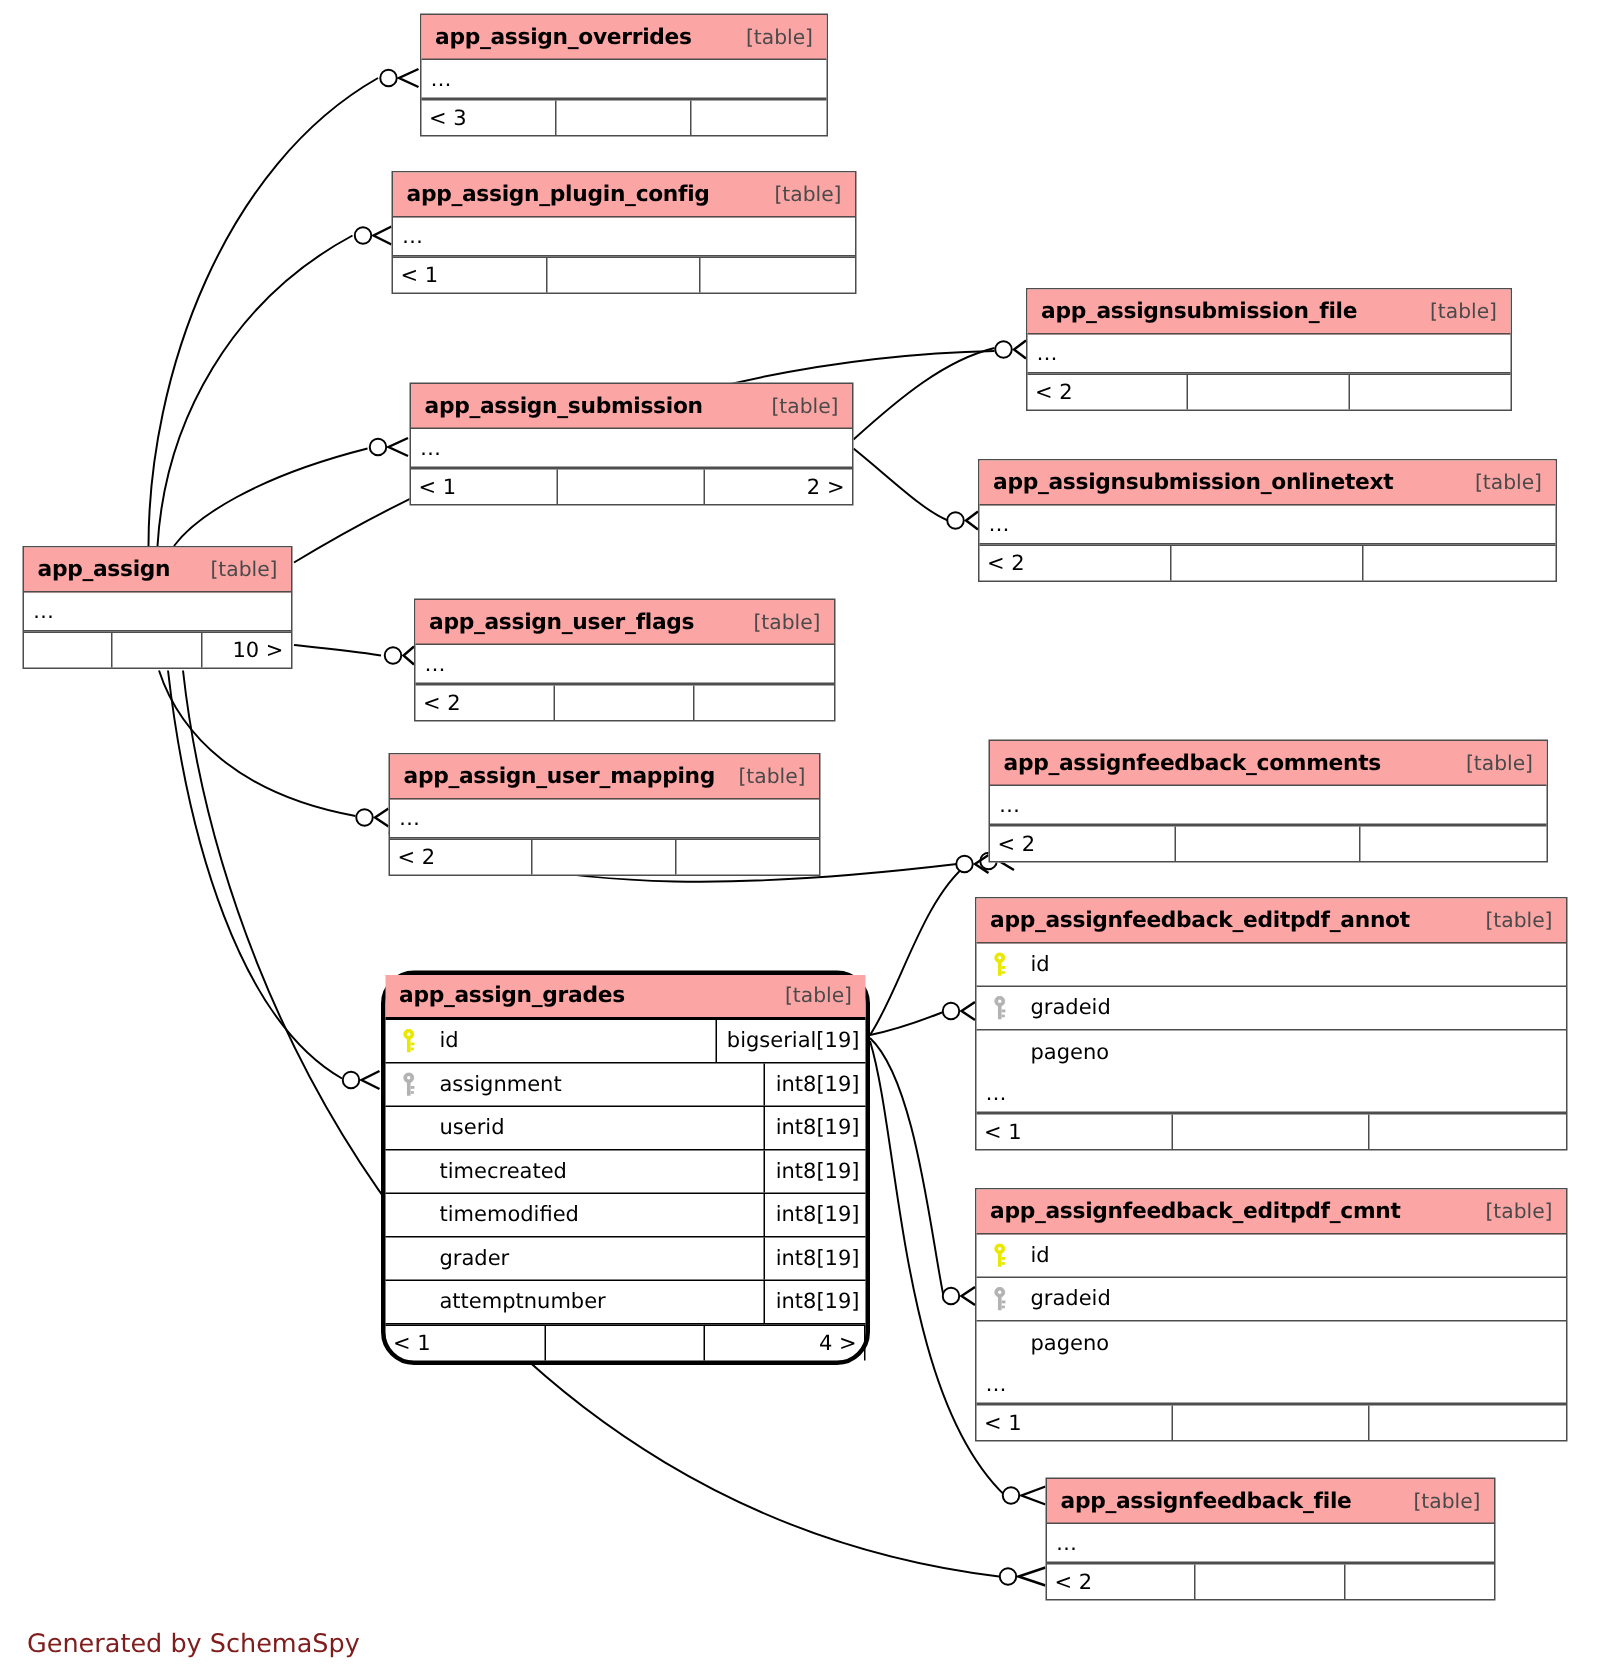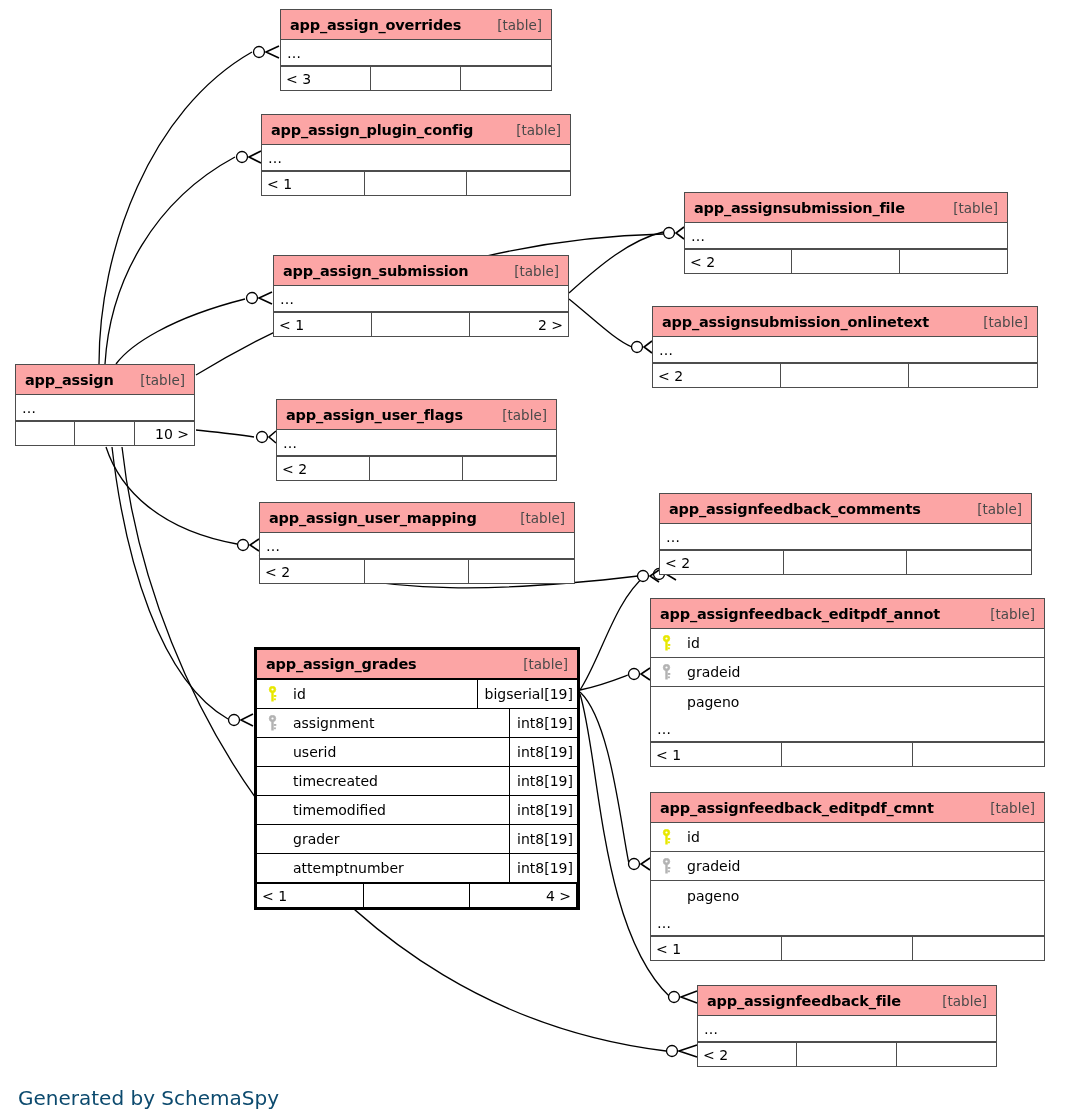--- a/index.html
+++ b/index.html
@@ -144,22 +144,22 @@
   .table-node.focus .foot .cell {
     border-right: 1.5px solid #000000;
   }
   .foot .cell:last-child { border-right: none; }
   .foot .cell.right { justify-content: flex-end; }
   .keyicon { display: block; }
   .footer-credit {
     position: absolute;
     left: 18px;
     top: 1086px;
-    font-size: 20px;
-    color: #0c4a6e;
+    font-size: 17px;
+    color: #7f1d1d;
     z-index: 4;
   }
 </style>
 </head>
 <body>
 
 <div id="canvas">
 
   <svg id="edges" viewBox="0 0 1065 1119" width="1065" height="1119">
     <g fill="none" stroke="#000000" stroke-width="1.3">
@@ -321,21 +321,21 @@
           <span class="tbl-name">app_assignfeedback_comments</span>
           <span class="tbl-tag">[table]</span>
         </div>
         <div class="ellipsis-row">…</div>
         <div class="foot">
           <span class="cell">&lt; 2</span>
           <span class="cell"></span>
           <span class="cell right"></span>
         </div>
       </div>
-      <div class="table-node" style="left: 259px; top: 502px; width: 316px;">
+      <div class="table-node" style="left: 259px; top: 502px; width: 288px;">
         <div class="tbl-head">
           <span class="tbl-name">app_assign_user_mapping</span>
           <span class="tbl-tag">[table]</span>
         </div>
         <div class="ellipsis-row">…</div>
         <div class="foot">
           <span class="cell">&lt; 2</span>
           <span class="cell"></span>
           <span class="cell right"></span>
         </div>
@@ -375,21 +375,21 @@
             <span class="colname">pageno</span>
           </div>
         </div>
         <div class="ellipsis-row">…</div>
         <div class="foot">
           <span class="cell">&lt; 1</span>
           <span class="cell"></span>
           <span class="cell right"></span>
         </div>
       </div>
-      <div class="table-node focus" style="left: 254px; top: 647px; width: 326px;">
+      <div class="table-node focus" style="left: 254px; top: 647px; width: 326px; border-radius: 22px;">
         <div class="tbl-head">
           <span class="tbl-name">app_assign_grades</span>
           <span class="tbl-tag">[table]</span>
         </div>
         <div class="tbl-rows">
           <div class="row">
             <span class="keycell">
               <svg class="keyicon" width="11" height="17" viewBox="0 0 11 17" aria-hidden="true">
                 <circle cx="5.5" cy="3.5" r="3.3" fill="#e8e800" stroke="#e8e800" stroke-width="0.6"></circle>
                 <circle cx="5.5" cy="3.5" r="1.1" fill="#ffffff"></circle>

